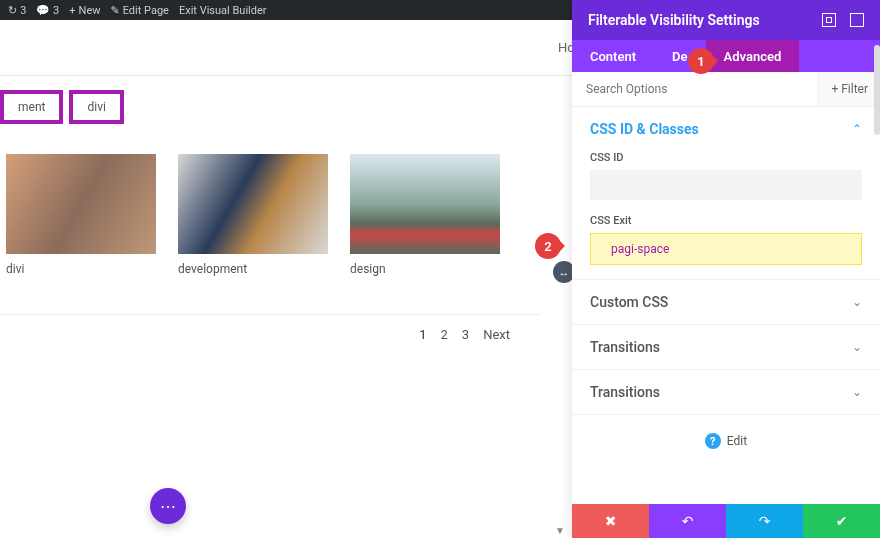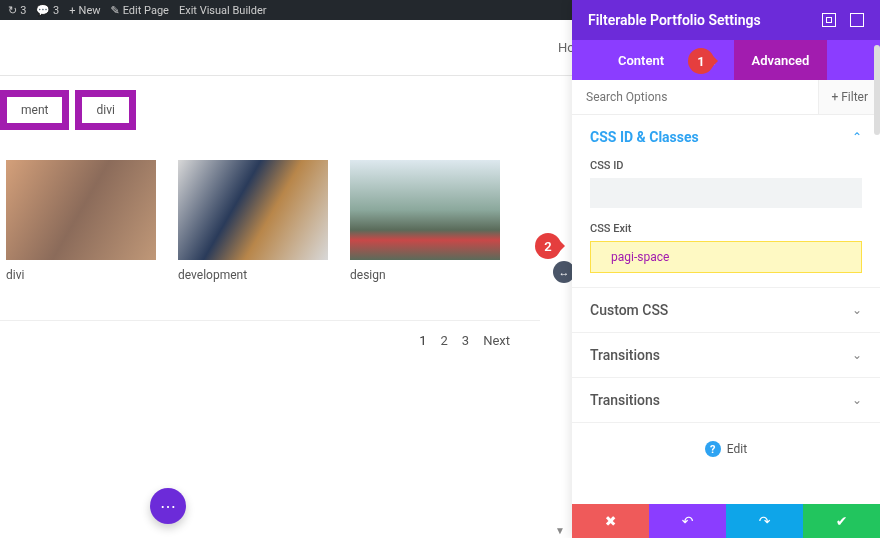--- a/index.html
+++ b/index.html
@@ -12,21 +12,21 @@
 .wp-bar .right { margin-left: auto; display: flex; align-items: center; gap: 8px; }
 .wp-bar .star { background: #ec4899; width: 14px; height: 14px; display: inline-flex; align-items: center; justify-content: center; color: #fff; font-size: 9px; }
 
 
 .site-nav { display: flex; justify-content: flex-end; align-items: center; gap: 28px; padding: 18px 26px 18px 0; border-bottom: 1px solid #e5e5e5; font-size: 13px; color: #666; }
 .site-nav a { cursor: pointer; }
 .cart { font-size: 16px; }
 
 
 .filters { display: flex; gap: 6px; padding: 14px 0 10px 0; }
-.filter-btn { border: 7px solid #a21caf; padding: 6px 14px; font-size: 12px; color: #555; background: #fff; cursor: pointer; }
+.filter-btn { border: 4px solid #a21caf; padding: 6px 14px; font-size: 12px; color: #555; background: #fff; cursor: pointer; }
 
 
 .portfolio { display: flex; gap: 22px; padding: 20px 0 8px 6px; }
 .p-item { width: 150px; }
 .p-img { width: 150px; height: 100px; background: #ccc; background-size: cover; background-position: center; }
 .img1 { background: linear-gradient(120deg,#d4a07a 0%,#8b6b5a 50%,#c09878 100%); }
 .img2 { background: linear-gradient(120deg,#d8d8d8 0%,#2a3b5a 40%,#b8864a 60%,#d8d8d8 100%); }
 .img3 { background: linear-gradient(180deg,#dde8ee 0%,#8ba89c 50%,#5a6b5a 70%,#c84848 80%,#5a6b5a 100%); }
 .p-label { font-size: 12px; color: #555; margin-top: 8px; }
 
@@ -44,21 +44,21 @@
 
 
 .drag-handle { position: absolute; left: 553px; top: 261px; width: 22px; height: 22px; border-radius: 50%; background: #4a5568; color: #fff; display: flex; align-items: center; justify-content: center; font-size: 11px; cursor: ew-resize; }
 
 
 .panel { position: absolute; right: 0; top: 0; width: 308px; height: 538px; background: #fff; box-shadow: -2px 0 10px rgba(0,0,0,0.1); display: flex; flex-direction: column; }
 .panel-header { background: #6c2bd9; color: #fff; padding: 12px 16px; display: flex; align-items: center; font-size: 14px; font-weight: 600; }
 .panel-header .hicons { margin-left: auto; display: flex; gap: 14px; font-size: 13px; }
 .hicon { width: 14px; height: 14px; border: 1.5px solid #fff; display: inline-block; }
 
-.panel-tabs { background: #8b3dff; display: flex; align-items: center; height: 40px; font-size: 13px; font-weight: 600; color: #fff; position: relative; padding-left: 28px; }
+.panel-tabs { background: #8b3dff; display: flex; align-items: center; height: 32px; font-size: 13px; font-weight: 600; color: #fff; position: relative; }
 .tab { padding: 0 18px; height: 100%; display: flex; align-items: center; cursor: pointer; }
 .tab.active { background: #a21caf; }
 
 .search-row { display: flex; align-items: center; border-bottom: 1px solid #eee; gap: 12px; }
 .search-row input { flex: 1; border: none; padding: 10px 14px; font-size: 12px; color: #999; outline: none; }
 .filter-toggle { border: none; border-left: 1px solid #eee; padding: 10px 12px; font-size: 12px; color: #666; background: #fafafa; cursor: pointer; }
 
 .section { padding: 14px 18px; border-bottom: 1px solid #f0f0f0; }
 .section-head { display: flex; align-items: center; justify-content: space-between; cursor: pointer; }
 .section-title { font-size: 14px; color: #555; font-weight: 500; }
@@ -147,21 +147,21 @@
   <span>3</span>
   <span>Next</span>
 </div>
 
 <div class="fab">⋯</div>
 <div class="scroll-chev">▼</div>
 <div class="drag-handle">↔</div>
 
 <div class="panel">
   <div class="panel-header">
-    <span>Filterable Portfolio Settings</span>
+    <span>Filterable Visibility Settings</span>
     <span class="hicons">
       <span style="width:14px;height:14px;border:1.5px solid #fff;display:inline-block;position:relative;">
           <span style="position:absolute;inset:3px;border:1px solid #fff;"></span>
         </span>
       <span class="hicon"></span>
     </span>
   </div>
 
   <div class="panel-tabs">
     <div class="tab">Content</div>

